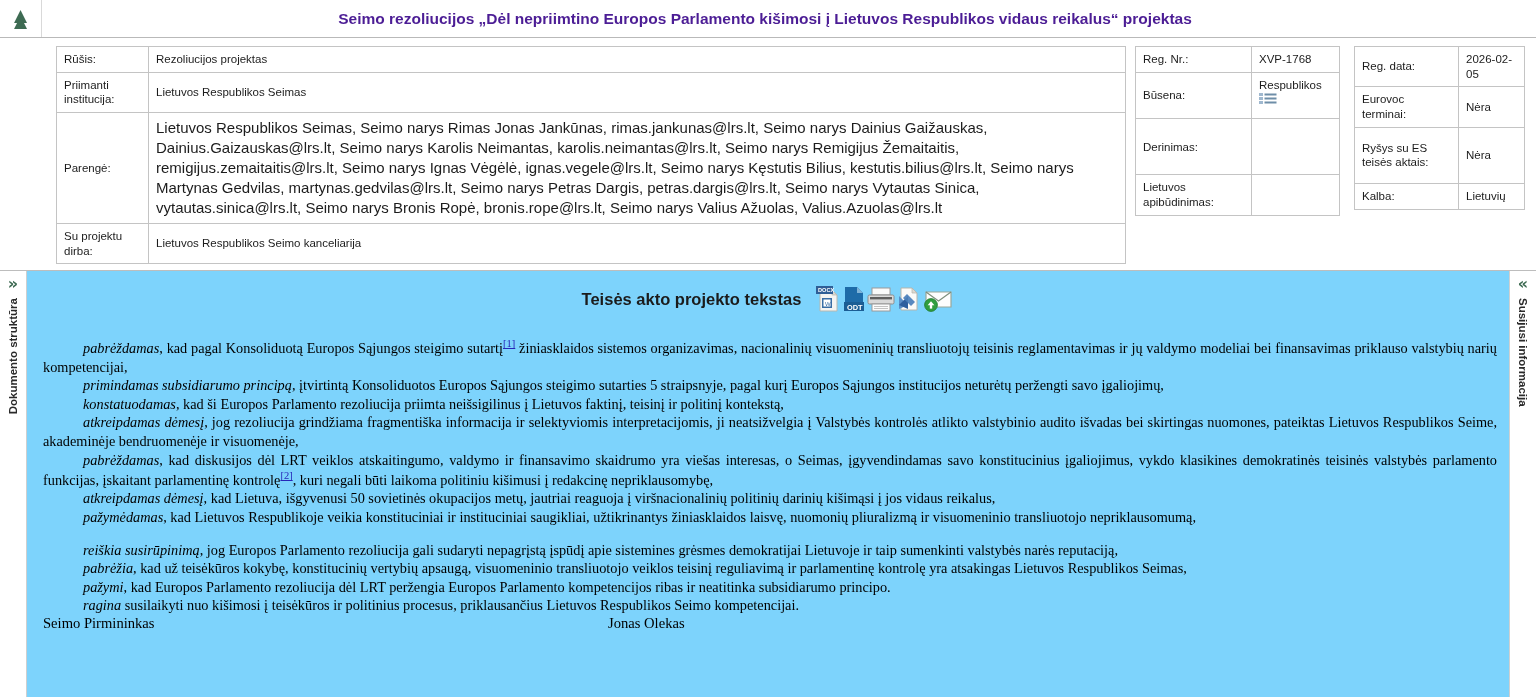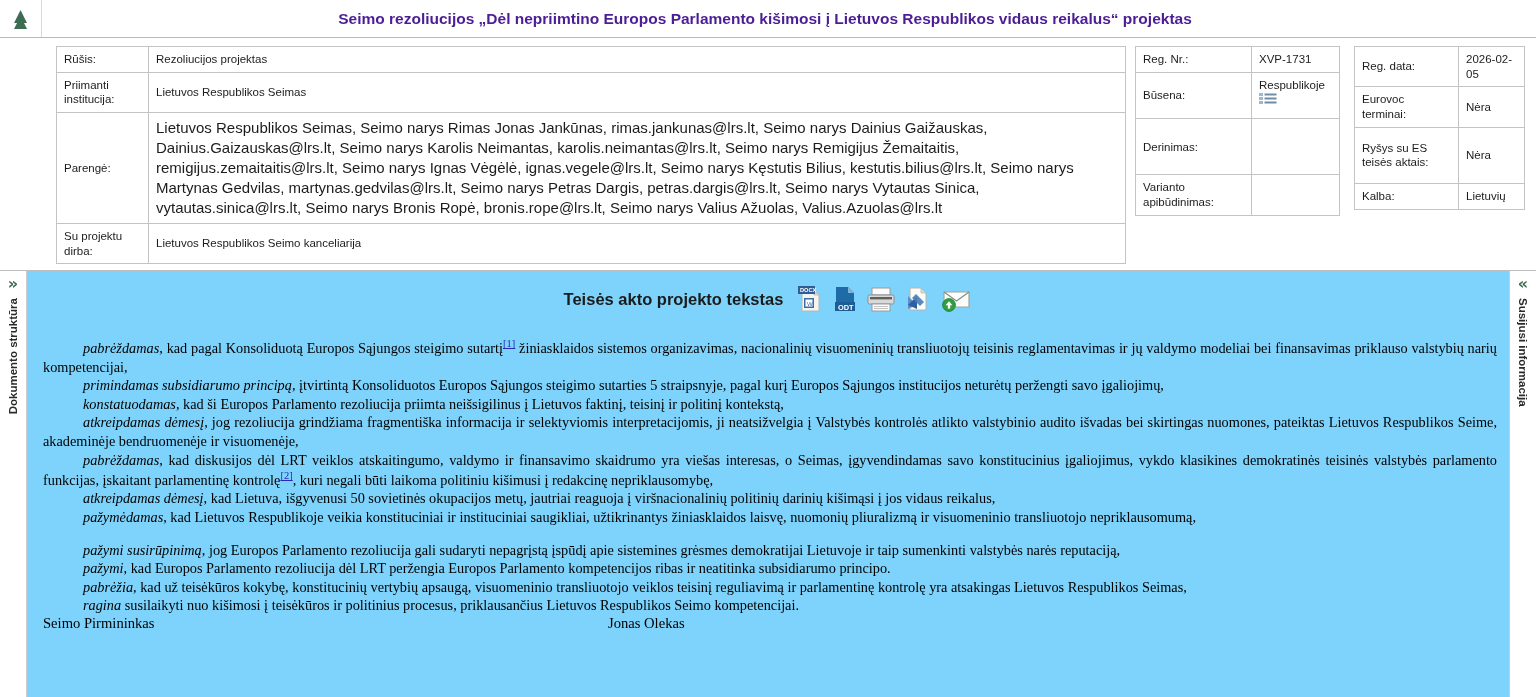--- a/index.html
+++ b/index.html
@@ -153,21 +153,21 @@
     gap: 10px;
     padding: 14px 0 10px 0;
   }
   .text-header h2 {
     margin: 0;
     font-size: 16.5px;
     font-weight: bold;
     color: #1b1b1b;
     font-family: "Liberation Sans", sans-serif;
   }
-  .tool-icons { display: flex; align-items: center; gap: 9px; margin-left: 4px; }
+  .tool-icons { display: flex; align-items: center; margin-left: 4px; }
   .tool-icons svg { display: block; cursor: pointer; }
 
   .doc-text {
     font-family: "Liberation Serif", serif;
     font-size: 14.3px;
     line-height: 1.30;
     color: #000;
     text-align: justify;
     padding: 0 12px 0 16px;
     margin-top: 14px;
@@ -229,42 +229,42 @@
         <td class="lbl">Su projektu dirba:</td>
         <td class="val">Lietuvos Respublikos Seimo kanceliarija</td>
       </tr>
     </tbody>
       </table>
 
     <table class="meta meta-mid">
       <tbody>
           <tr>
         <td class="lbl">Reg. Nr.:</td>
-        <td class="val">XVP-1731</td>
+        <td class="val">XVP-1768</td>
       </tr>
       <tr>
         <td class="lbl">Būsena:</td>
         <td class="val status-cell">
-          <span>Respublikoje</span>
+          <span>Respublikos</span>
           <svg class="status-icon" viewBox="0 0 18 11">
             <rect x="0" y="0" width="4" height="3" fill="#9fb8cf"></rect>
             <rect x="5.5" y="0.5" width="12" height="2" fill="#6e8ea8"></rect>
             <rect x="0" y="4" width="4" height="3" fill="#9fb8cf"></rect>
             <rect x="5.5" y="4.5" width="12" height="2" fill="#6e8ea8"></rect>
             <rect x="0" y="8" width="4" height="3" fill="#9fb8cf"></rect>
             <rect x="5.5" y="8.5" width="12" height="2" fill="#6e8ea8"></rect>
           </svg>
         </td>
       </tr>
       <tr>
         <td class="lbl" style="height:56px">Derinimas:</td>
         <td class="val"></td>
       </tr>
       <tr>
-        <td class="lbl">Varianto apibūdinimas:</td>
+        <td class="lbl">Lietuvos apibūdinimas:</td>
         <td class="val"></td>
       </tr>
     </tbody>
       </table>
 
     <table class="meta meta-right">
       <tbody>
           <tr>
         <td class="lbl">Reg. data:</td>
         <td class="val">2026-02-05</td>
@@ -345,23 +345,23 @@
       </div>
 
       <div class="doc-text">
           <p><i>pabrėždamas</i>, kad pagal Konsoliduotą Europos Sąjungos steigimo sutartį<a class="fn">[1]</a> žiniasklaidos sistemos organizavimas, nacionalinių visuomeninių transliuotojų teisinis reglamentavimas ir jų valdymo modeliai bei finansavimas priklauso valstybių narių kompetencijai,</p>
           <p><i>primindamas subsidiarumo principą</i>, įtvirtintą Konsoliduotos Europos Sąjungos steigimo sutarties 5 straipsnyje, pagal kurį Europos Sąjungos institucijos neturėtų peržengti savo įgaliojimų,</p>
           <p><i>konstatuodamas</i>, kad ši Europos Parlamento rezoliucija priimta neišsigilinus į Lietuvos faktinį, teisinį ir politinį kontekstą,</p>
           <p><i>atkreipdamas dėmesį</i>, jog rezoliucija grindžiama fragmentiška informacija ir selektyviomis interpretacijomis, ji neatsižvelgia į Valstybės kontrolės atlikto valstybinio audito išvadas bei skirtingas nuomones, pateiktas Lietuvos Respublikos Seime, akademinėje bendruomenėje ir visuomenėje,</p>
           <p><i>pabrėždamas</i>, kad diskusijos dėl LRT veiklos atskaitingumo, valdymo ir finansavimo skaidrumo yra viešas interesas, o Seimas, įgyvendindamas savo konstitucinius įgaliojimus, vykdo klasikines demokratinės teisinės valstybės parlamento funkcijas, įskaitant parlamentinę kontrolę<a class="fn">[2]</a>, kuri negali būti laikoma politiniu kišimusi į redakcinę nepriklausomybę,</p>
           <p><i>atkreipdamas dėmesį</i>, kad Lietuva, išgyvenusi 50 sovietinės okupacijos metų, jautriai reaguoja į viršnacionalinių politinių darinių kišimąsi į jos vidaus reikalus,</p>
           <p><i>pažymėdamas</i>, kad Lietuvos Respublikoje veikia konstituciniai ir instituciniai saugikliai, užtikrinantys žiniasklaidos laisvę, nuomonių pliuralizmą ir visuomeninio transliuotojo nepriklausomumą,</p>
-          <p class="gap-before"><i>pažymi susirūpinimą</i>, jog Europos Parlamento rezoliucija gali sudaryti nepagrįstą įspūdį apie sistemines grėsmes demokratijai Lietuvoje ir taip sumenkinti valstybės narės reputaciją,</p>
+          <p class="gap-before"><i>reiškia susirūpinimą</i>, jog Europos Parlamento rezoliucija gali sudaryti nepagrįstą įspūdį apie sistemines grėsmes demokratijai Lietuvoje ir taip sumenkinti valstybės narės reputaciją,</p>
+          <p><i>pabrėžia</i>, kad už teisėkūros kokybę, konstitucinių vertybių apsaugą, visuomeninio transliuotojo veiklos teisinį reguliavimą ir parlamentinę kontrolę yra atsakingas Lietuvos Respublikos Seimas,</p>
           <p><i>pažymi</i>, kad Europos Parlamento rezoliucija dėl LRT peržengia Europos Parlamento kompetencijos ribas ir neatitinka subsidiarumo principo.</p>
-          <p><i>pabrėžia</i>, kad už teisėkūros kokybę, konstitucinių vertybių apsaugą, visuomeninio transliuotojo veiklos teisinį reguliavimą ir parlamentinę kontrolę yra atsakingas Lietuvos Respublikos Seimas,</p>
           <p><i>ragina</i> susilaikyti nuo kišimosi į teisėkūros ir politinius procesus, priklausančius Lietuvos Respublikos Seimo kompetencijai.</p>
         </div>
 
       <div class="sig">
         <div class="left">Seimo Pirmininkas</div>
         <div>Jonas Olekas</div>
       </div>
 
     </div>
 

